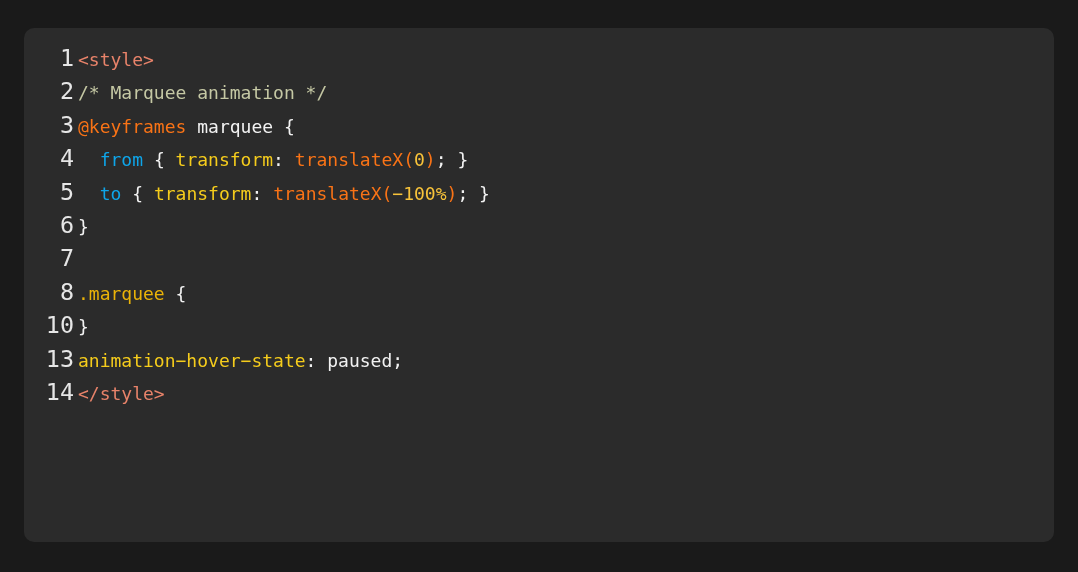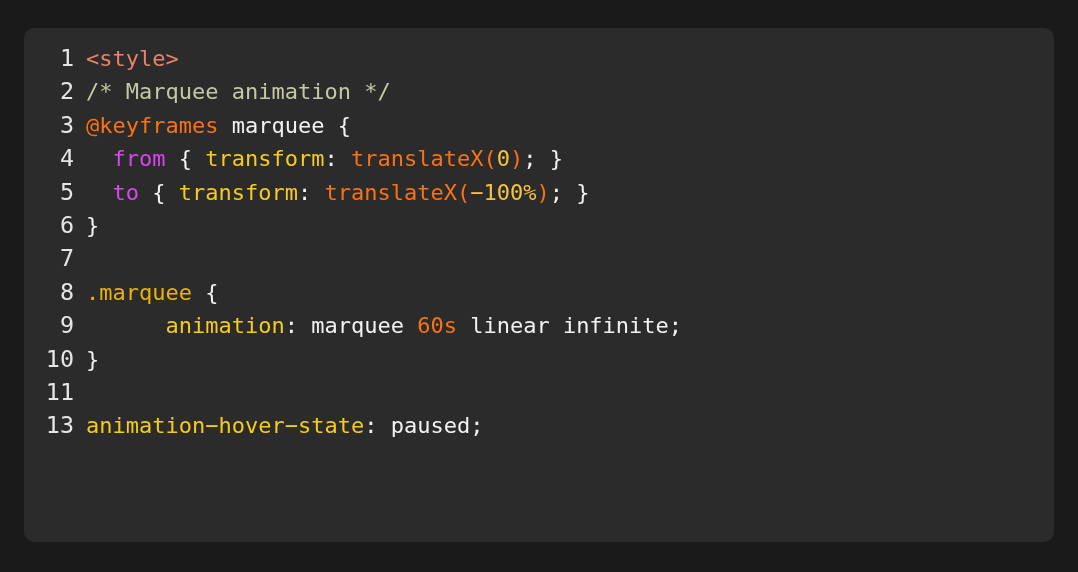--- a/index.html
+++ b/index.html
@@ -47,50 +47,49 @@
     display: inline-block;
     width: 50px;
     text-align: right;
     color: #e6e6e6;
     font-size: 23.4px;
     font-family: "DejaVu Sans Mono", monospace;
     letter-spacing: 0px;
   }
   .code-text {
     display: inline-block;
-    margin-left: 12px;
+    margin-left: 4px;
     white-space: pre;
-    font-size: 22px;
+    font-size: 18px;
     font-family: "DejaVu Sans Mono", monospace;
   }
   
   .t-plain    { color: #f2f2f2; }
   .t-tag      { color: #e8836a; }
   .t-comment  { color: #c5c8a4; }
   .t-atrule   { color: #f97316; }
-  .t-keyword  { color: #d946ef; }
+  .t-keyword  { color: #0ea5e9; }
   .t-selector { color: #eab308; }
   .t-prop     { color: #f5cc1c; }
   .t-func     { color: #f97316; }
   .t-number   { color: #f8c33a; }
   .t-punct    { color: #f2f2f2; }
 </style>
 </head>
 <body>
 
 <div id="screen">
   <div id="code-panel">
     <div id="code-lines">
         <div class="code-line"><span class="ln">1</span><span class="code-text"><span class="t-tag">&lt;style&gt;</span></span></div>
         <div class="code-line"><span class="ln">2</span><span class="code-text"><span class="t-comment">/* Marquee animation */</span></span></div>
         <div class="code-line"><span class="ln">3</span><span class="code-text"><span class="t-atrule">@keyframes</span><span class="t-plain"> marquee {</span></span></div>
         <div class="code-line"><span class="ln">4</span><span class="code-text"><span class="t-plain">  </span><span class="t-keyword">from</span><span class="t-punct"> { </span><span class="t-prop">transform</span><span class="t-punct">: </span><span class="t-func">translateX(</span><span class="t-number">0</span><span class="t-func">)</span><span class="t-punct">; }</span></span></div>
         <div class="code-line"><span class="ln">5</span><span class="code-text"><span class="t-plain">  </span><span class="t-keyword">to</span><span class="t-punct"> { </span><span class="t-prop">transform</span><span class="t-punct">: </span><span class="t-func">translateX(</span><span class="t-number">−100%</span><span class="t-func">)</span><span class="t-punct">; }</span></span></div>
         <div class="code-line"><span class="ln">6</span><span class="code-text"><span class="t-punct">}</span></span></div>
         <div class="code-line"><span class="ln">7</span><span class="code-text"></span></div>
         <div class="code-line"><span class="ln">8</span><span class="code-text"><span class="t-selector">.marquee</span><span class="t-punct"> {</span></span></div>
-        <div class="code-line"><span class="ln">9</span><span class="code-text"><span class="t-plain">      </span><span class="t-prop">animation</span><span class="t-punct">: </span><span class="t-plain">marquee </span><span class="t-func">60s</span><span class="t-plain"> linear infinite;</span></span></div>
         <div class="code-line"><span class="ln">10</span><span class="code-text"><span class="t-punct">}</span></span></div>
-        <div class="code-line"><span class="ln">11</span><span class="code-text"></span></div>
         <div class="code-line"><span class="ln">13</span><span class="code-text"><span class="t-prop">animation−hover−state</span><span class="t-punct">: </span><span class="t-plain">paused;</span></span></div>
+        <div class="code-line"><span class="ln">14</span><span class="code-text"><span class="t-tag">&lt;/style&gt;</span></span></div>
       </div>
   </div>
 </div>
 
 </body></html>

